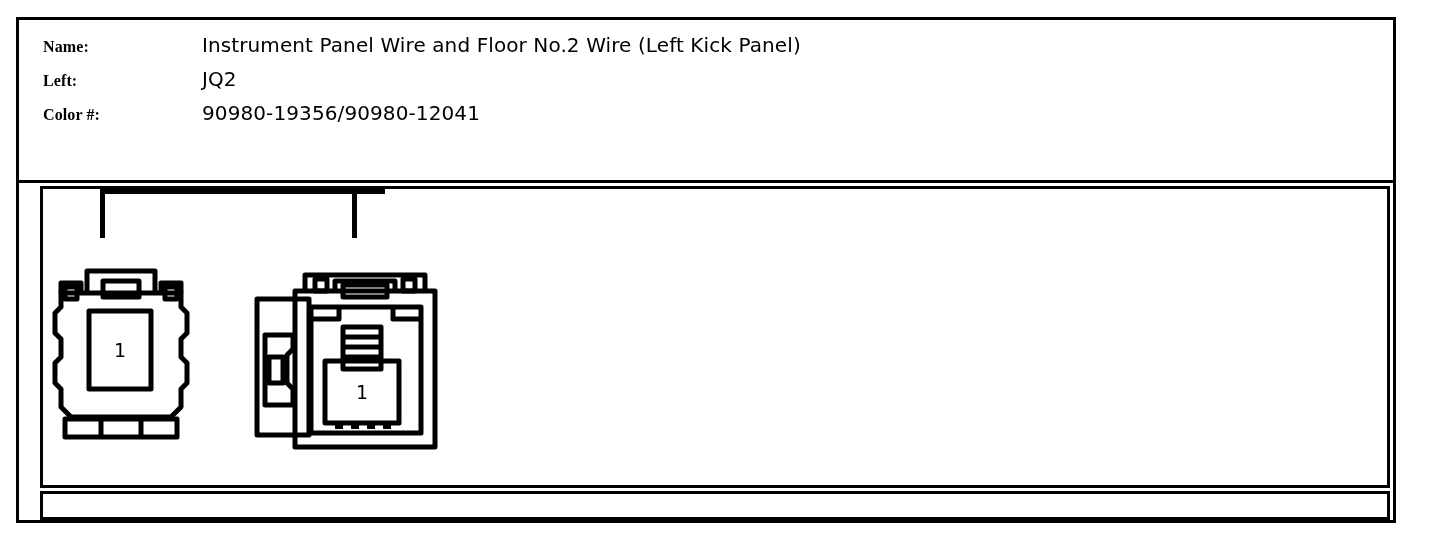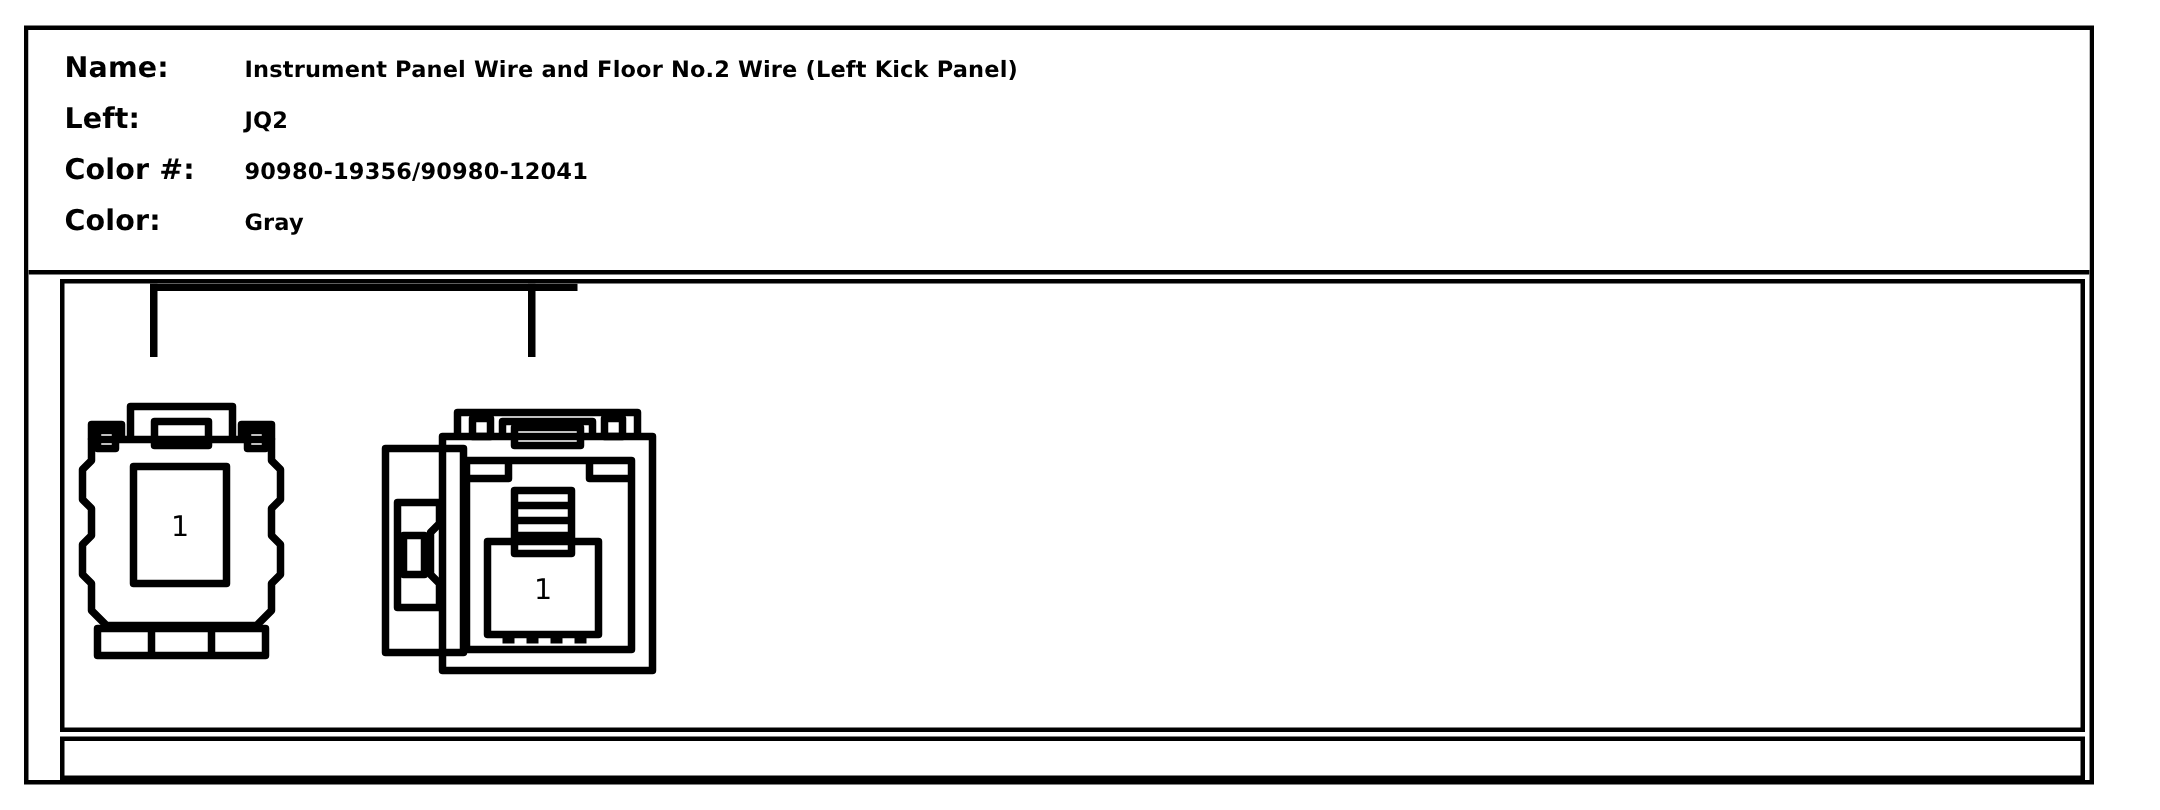--- a/index.html
+++ b/index.html
@@ -54,29 +54,31 @@
     white-space: nowrap;
   }
   .spec-row.r0 { top: 12px; }
   .spec-row.r1 { top: 46px; }
   .spec-row.r2 { top: 80px; }
   .spec-row.r3 { top: 114px; }
 
   .spec-label {
     display: inline-block;
     width: 120px;
-    font-size: 19px;
+    font-size: 16px;
     font-weight: bold;
     letter-spacing: 0.1px;
+    font-family: Liberation Serif, serif;
   }
   .spec-value {
     display: inline-block;
-    font-size: 15px;
-    font-weight: bold;
+    font-size: 20px;
+    font-weight: normal;
     letter-spacing: 0.1px;
+    margin-left: 39px;
   }
 
   
   .diagram-box {
     position: absolute;
     left: 21px;
     top: 166px;
     width: 1350px;
     height: 302px;
     box-sizing: border-box;
@@ -143,23 +145,20 @@
       </div>
 
       <div class="spec-row r1">
         <span class="spec-label">Left:</span><span class="spec-value">JQ2</span>
       </div>
 
       <div class="spec-row r2">
         <span class="spec-label">Color #:</span><span class="spec-value">90980-19356/90980-12041</span>
       </div>
 
-      <div class="spec-row r3">
-        <span class="spec-label">Color:</span><span class="spec-value">Gray</span>
-      </div>
 
     </div>
 
     <div class="diagram-box">
 
       <div class="bracket-bar"></div>
       <div class="bracket-tick left"></div>
       <div class="bracket-tick right"></div>
 
       <div class="connector-slot c0">

